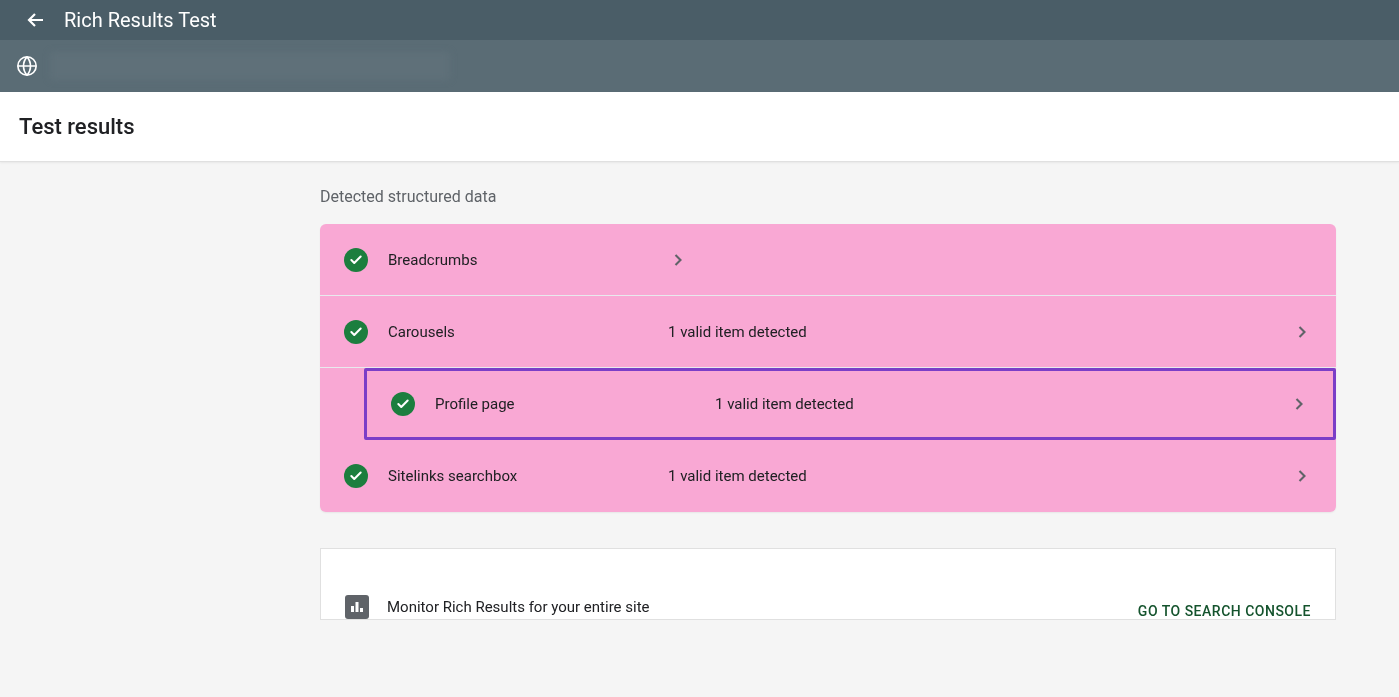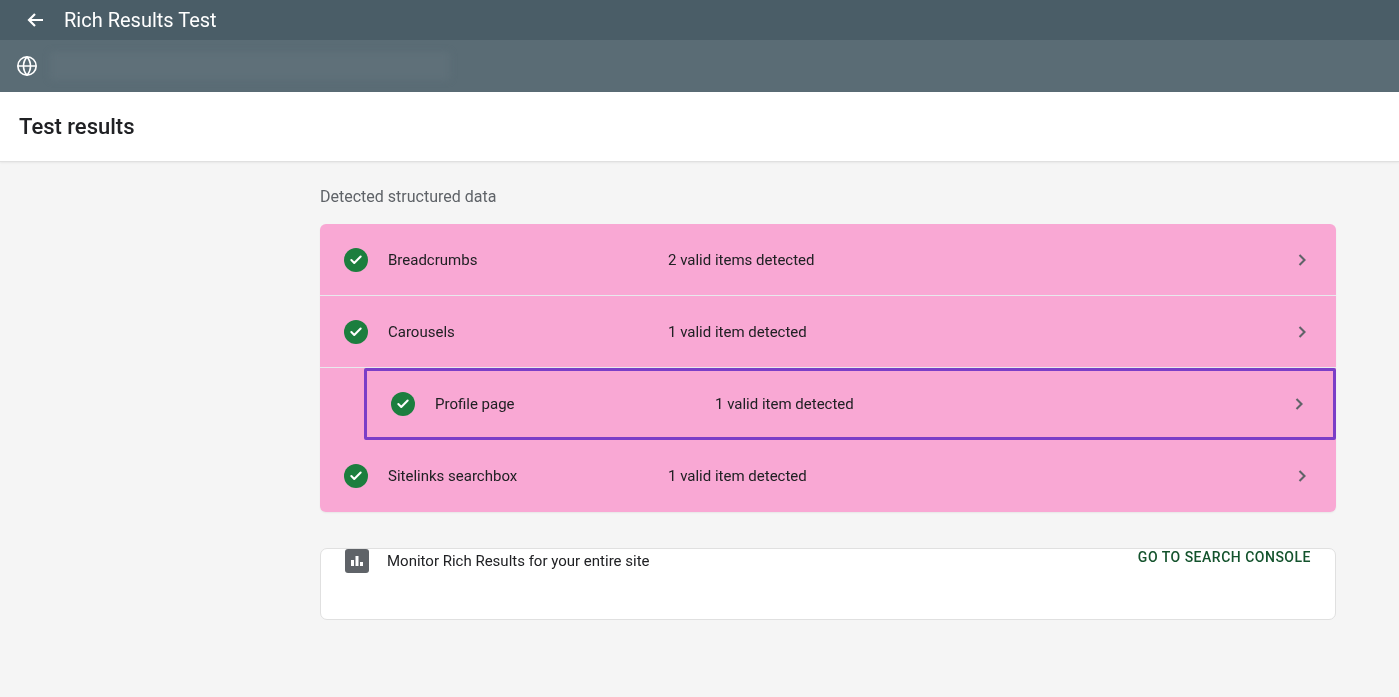--- a/index.html
+++ b/index.html
@@ -132,24 +132,24 @@
       flex: 1;
     }
     .chevron {
       color: #5f6368;
       display: flex;
       align-items: center;
     }
     .monitor-card {
       background: #fff;
       border: 1px solid #e0e0e0;
-      border-radius: 7px;
+      border-radius: 0;
       height: 72px;
       display: flex;
-      align-items: flex-start;
+      align-items: flex-end;
       padding: 0 24px;
       justify-content: space-between;
     }
     .monitor-left {
       display: flex;
       align-items: center;
       gap: 18px;
     }
     .monitor-icon {
       width: 24px;
@@ -206,21 +206,20 @@
   <div class="card-list" id="items-list">
       <div class="result-row">
         <div class="check-icon">
           <div class="check-circle">
             <svg width="14" height="14" viewBox="0 0 24 24" fill="none" stroke="#fff" stroke-width="3.5" stroke-linecap="round" stroke-linejoin="round">
               <polyline points="20 6 9 17 4 12"></polyline>
             </svg>
           </div>
         </div>
         <div class="row-name">Breadcrumbs</div>
-        <div class="row-status">2 valid items detected</div>
         <div class="chevron">
           <svg width="20" height="20" viewBox="0 0 24 24" fill="none" stroke="#5f6368" stroke-width="2.5">
             <polyline points="9 18 15 12 9 6"></polyline>
           </svg>
         </div>
       </div>
       <div class="result-row">
         <div class="check-icon">
           <div class="check-circle">
             <svg width="14" height="14" viewBox="0 0 24 24" fill="none" stroke="#fff" stroke-width="3.5" stroke-linecap="round" stroke-linejoin="round">

